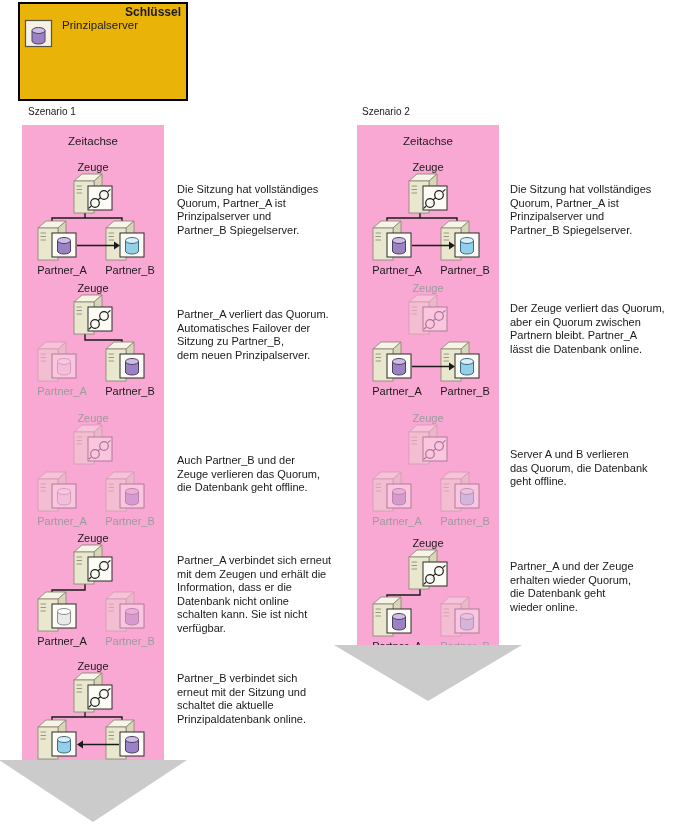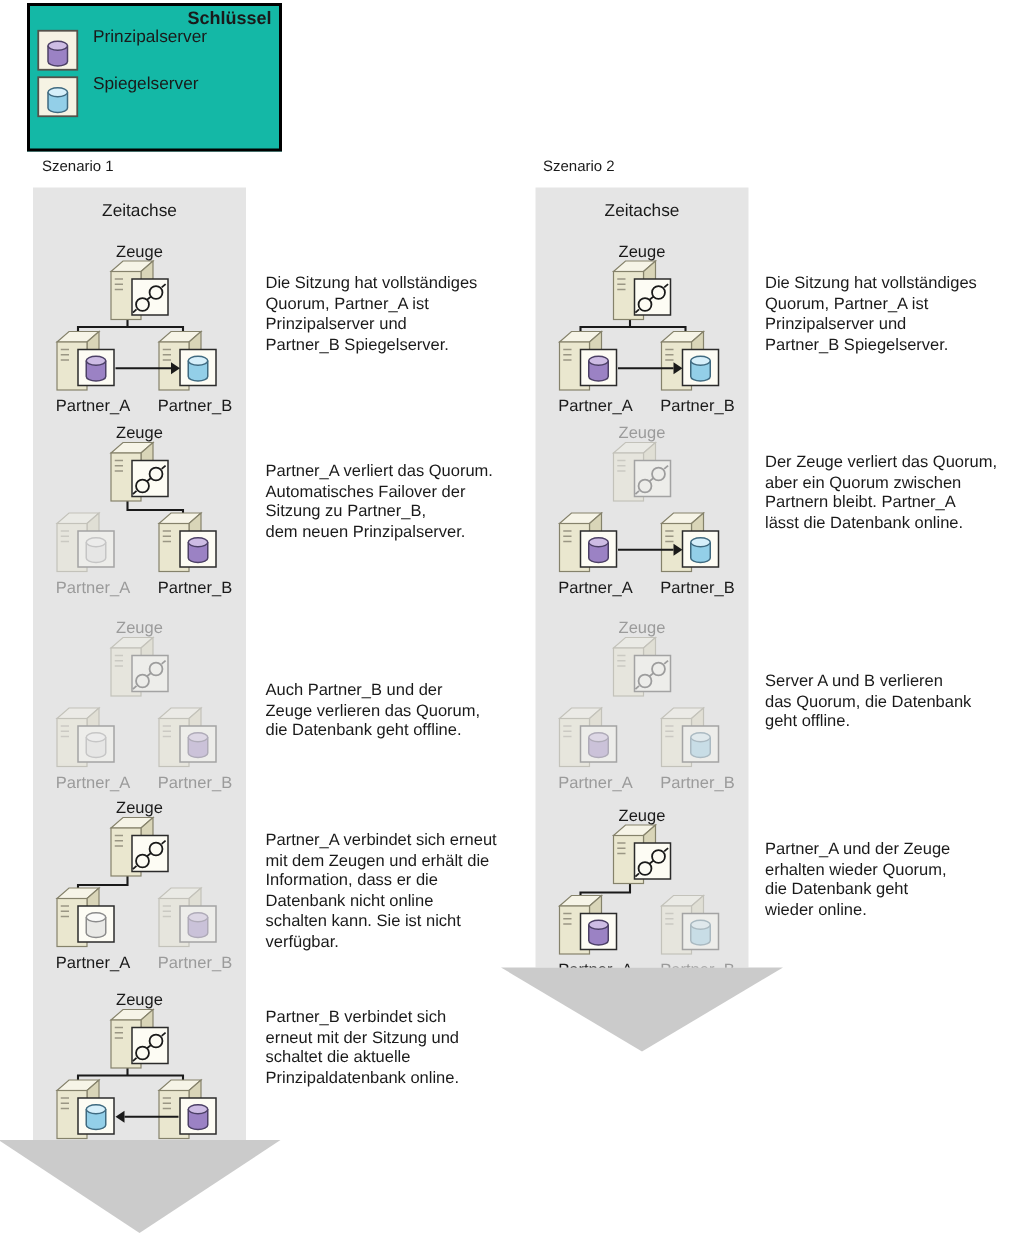--- a/index.html
+++ b/index.html
@@ -8,33 +8,33 @@
     position:relative;
     font-family:"Liberation Sans", sans-serif;
     background:#ffffff;
     color:#1a1a1a;
     overflow:hidden;
   }
 
   
   .legend {
     position:absolute; left:18px; top:2px; width:170px; height:99px;
-    border:2px solid #000; background:#14b8a6; padding:2px 5px 2px 4px;
+    border:2px solid #000; background:#eab308; padding:2px 5px 2px 4px;
   }
   .legend-title { font-size:12px; font-weight:bold; text-align:right; line-height:13px; }
   .legend-row { display:flex; height:31px; }
   .legend-row.short { height:18px; }
   .legend-icon-slot { width:34px; display:flex; justify-content:flex-start; }
   .legend-label { font-size:11.5px; padding-left:4px; }
 
   
   .scn-title { position:absolute; font-size:10px; color:#1a1a1a; }
 
   
-  .band { position:absolute; background:#e5e5e5; }
+  .band { position:absolute; background:#f9a8d4; }
   .band-arrow { position:absolute; width:0; height:0;
     border-left:94px solid transparent; border-right:94px solid transparent; }
   .timeline-label { position:absolute; top:10px; left:0; width:100%;
     text-align:center; font-size:11.5px; color:#1a1a1a; }
   .scene { position:absolute; left:0; width:142px; }
 
   
   .caption {
     position:absolute; width:188px; font-size:11px; line-height:13.5px;
     color:#1a1a1a; white-space:pre-line;
@@ -49,32 +49,20 @@
     <span class="legend-icon-slot">
         <svg viewBox="0 0 30 30" width="30" height="30">
           <rect x="1.5" y="1.5" width="26" height="26" fill="#f6f3e4" stroke="#55524a" stroke-width="1.2"></rect>
           <g>
             <path d="M 8 11.5 v10.5 a6.5 3 0 0 0 13 0 v-10.5" fill="#9b82c4" stroke="#4c4066" stroke-width="1"></path>
             <ellipse cx="14.5" cy="11.5" rx="6.5" ry="3" fill="#cdbce4" stroke="#4c4066" stroke-width="1"></ellipse>
           </g>
         </svg>
       </span>
     <span class="legend-label">Prinzipalserver</span>
-  </div>
-  <div class="legend-row">
-    <span class="legend-icon-slot">
-        <svg viewBox="0 0 30 30" width="30" height="30">
-          <rect x="1.5" y="1.5" width="26" height="26" fill="#f6f3e4" stroke="#55524a" stroke-width="1.2"></rect>
-          <g>
-            <path d="M 8 11.5 v10.5 a6.5 3 0 0 0 13 0 v-10.5" fill="#93cfe8" stroke="#3f6a80" stroke-width="1"></path>
-            <ellipse cx="14.5" cy="11.5" rx="6.5" ry="3" fill="#d6effa" stroke="#3f6a80" stroke-width="1"></ellipse>
-          </g>
-        </svg>
-      </span>
-    <span class="legend-label">Spiegelserver</span>
   </div>
 </div>
 
 <div class="scn-title" style="left:28px; top:106px;">Szenario 1</div>
 <div class="scn-title" style="left:362px; top:106px;">Szenario 2</div>
 
 <div class="band" style="left:22px; top:125px; width:142px; height:635px;">
   <div class="timeline-label">Zeitachse</div>
   <div class="scene" style="top:37px;"><svg viewBox="0 0 142 116" width="142" height="116">
         <polyline points="63,50 63,56" fill="none" stroke="#1a1a1a" stroke-width="1.4"></polyline>

